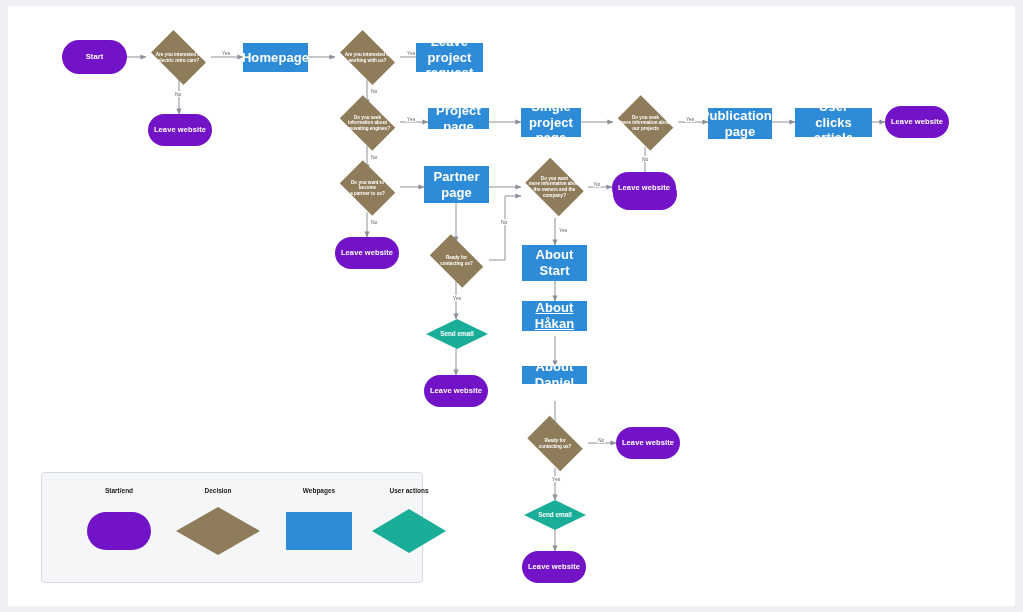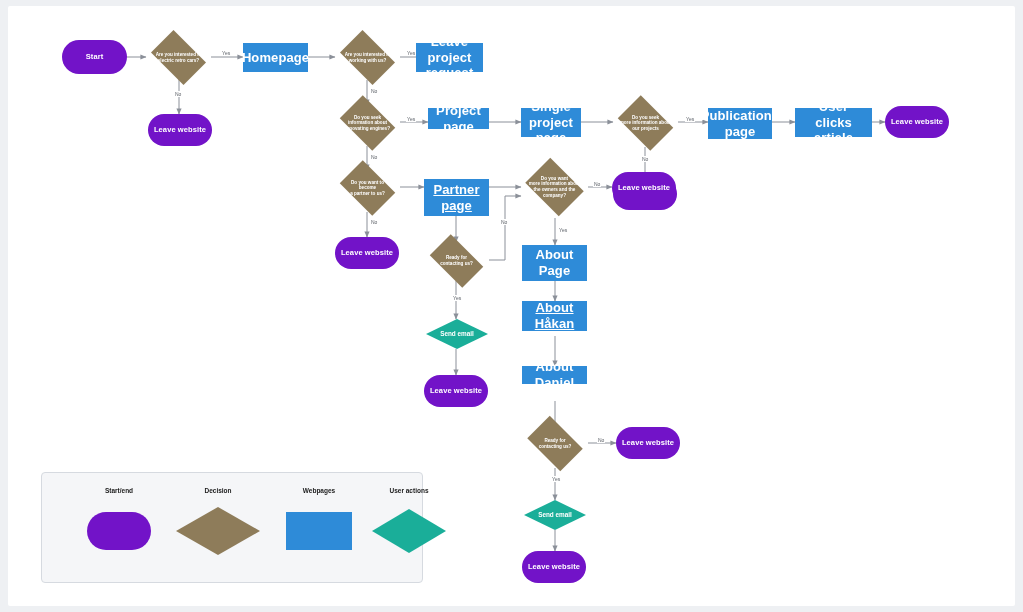--- a/index.html
+++ b/index.html
@@ -282,21 +282,21 @@
   <div class="node n-terminal" style="left:605px;top:172px;width:64px;height:32px;">
     <span class="lbl">Leave website</span>
   </div>
 
   <div class="node n-decision" style="left:327px;top:159px;width:65px;height:46px;">
     <span class="lbl">Do you want to
 become
 a partner to us?</span>
   </div>
 
-  <div class="node n-page" style="left:416px;top:173px;width:65px;height:37px;text-decoration:underline;">
+  <div class="node n-page" style="left:416px;top:160px;width:65px;height:37px;">
     <span class="lbl">Partner page</span>
   </div>
 
   <div class="node n-terminal" style="left:327px;top:231px;width:64px;height:32px;">
     <span class="lbl">Leave website</span>
   </div>
 
   <div class="node n-decision" style="left:513px;top:156px;width:67px;height:50px;">
     <span class="lbl">Do you want
 more information about
@@ -315,21 +315,21 @@
 
   <div class="node n-action" style="left:418px;top:313px;width:62px;height:30px;">
     <span class="lbl">Send email</span>
   </div>
 
   <div class="node n-terminal" style="left:416px;top:369px;width:64px;height:32px;">
     <span class="lbl">Leave website</span>
   </div>
 
   <div class="node n-page" style="left:514px;top:239px;width:65px;height:36px;">
-    <span class="lbl">About Page</span>
+    <span class="lbl">About Start</span>
   </div>
 
   <div class="node n-page" style="left:514px;top:295px;width:65px;height:30px;text-decoration:underline;">
     <span class="lbl">About Håkan</span>
   </div>
 
   <div class="node n-page" style="left:514px;top:360px;width:65px;height:18px;">
     <span class="lbl">About Daniel</span>
   </div>
 

